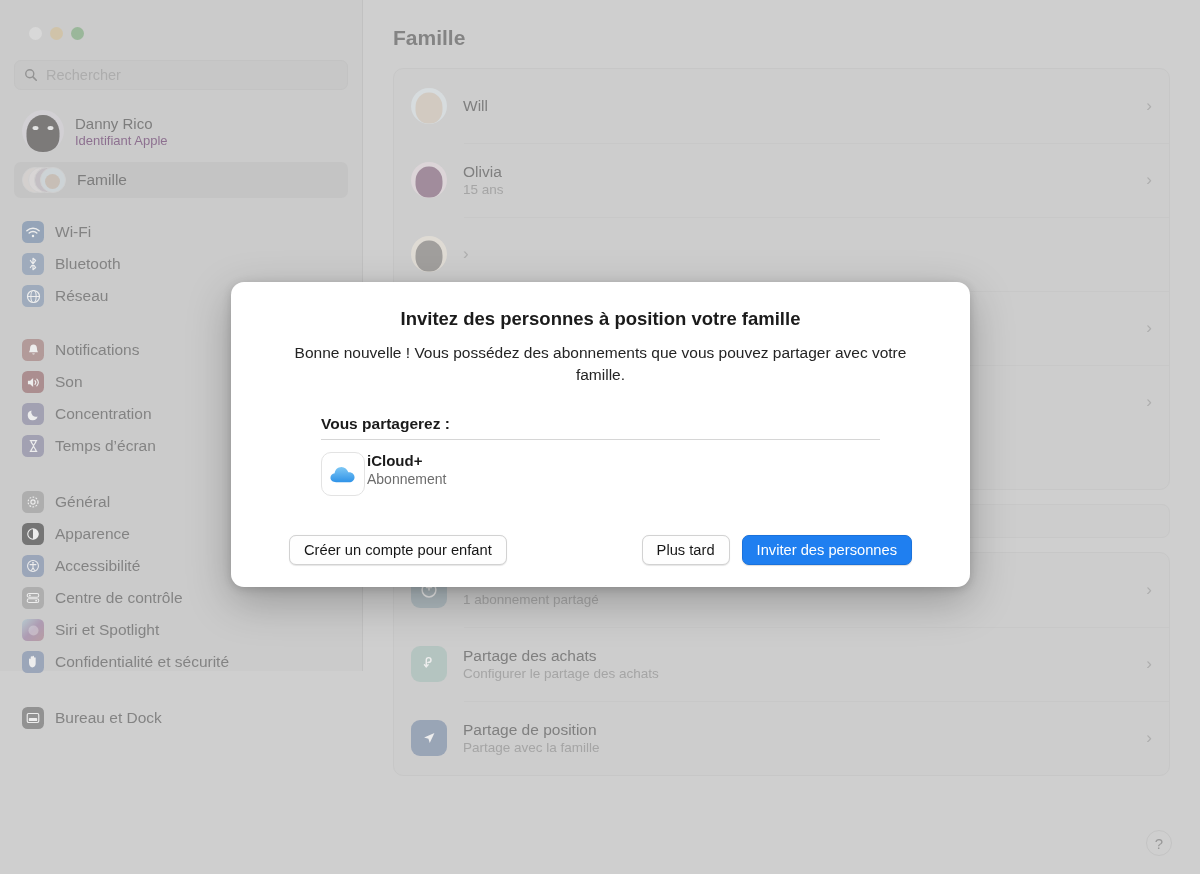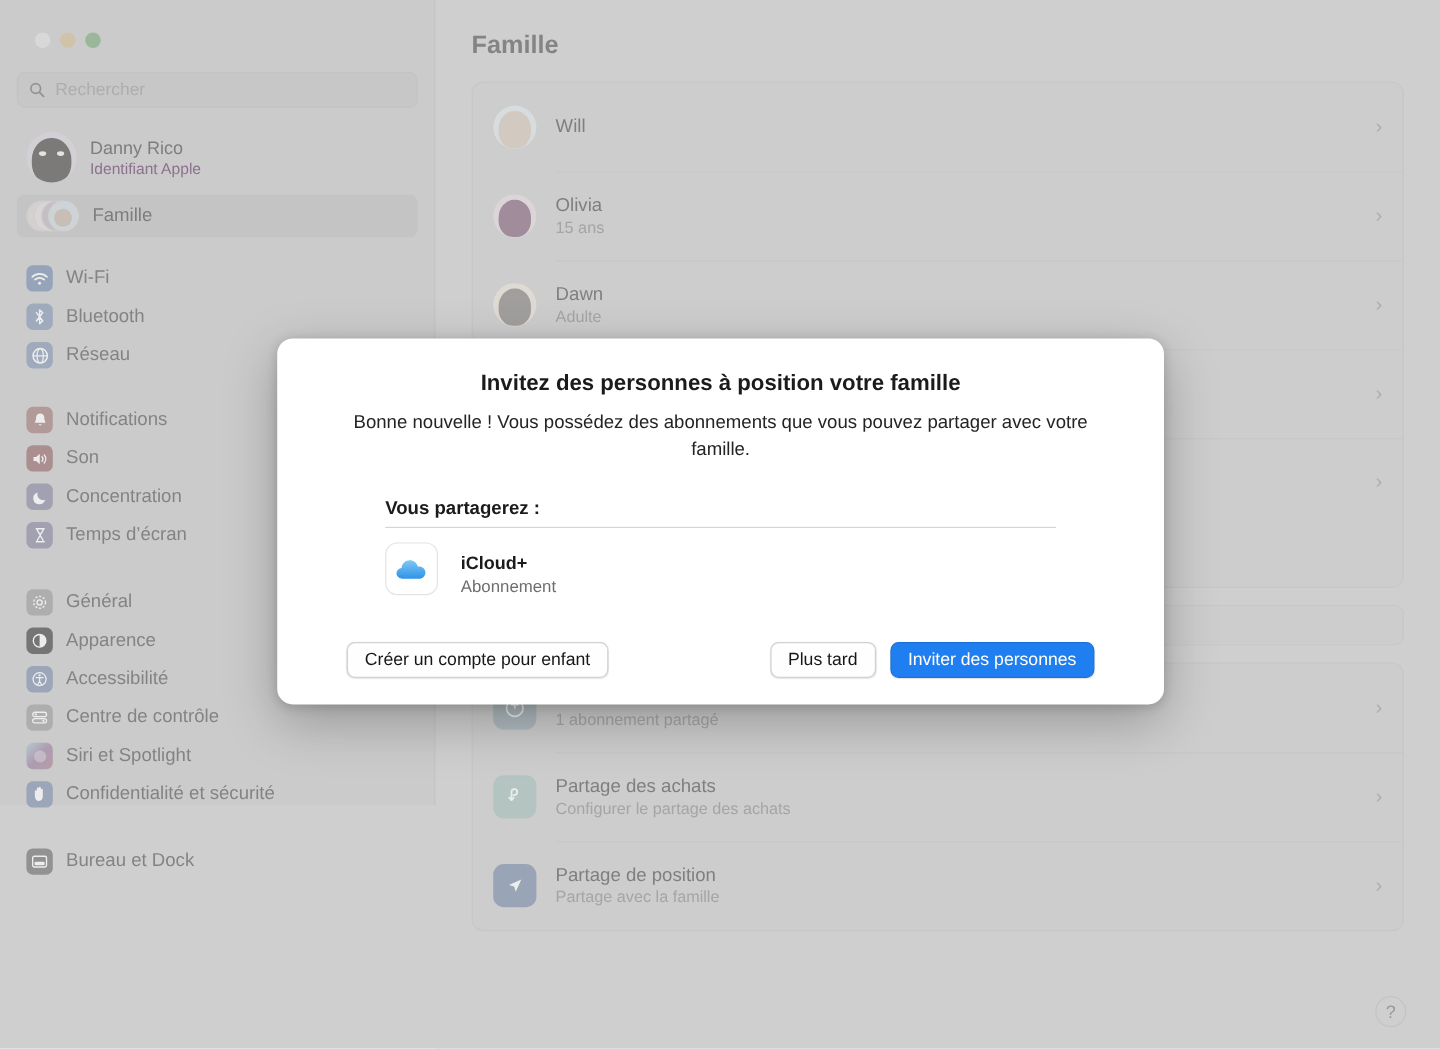--- a/index.html
+++ b/index.html
@@ -227,21 +227,21 @@
   .share-head {
     margin-top: 28px;
     font-size: 15.5px; font-weight: 700; color: #1b1b1b;
     padding-left: 52px;
   }
   .share-rule {
     margin: 6px 52px 0 52px;
     height: 1px; background: #d6d6d6;
   }
   .sub-row {
-    display: flex; align-items: flex-end; gap: 19px;
+    display: flex; align-items: flex-start; gap: 2px;
     padding: 12px 0 0 52px;
   }
   .icloud-icon {
     width: 44px; height: 44px; border-radius: 10px;
     background: #fff; border: 1px solid #e3e3e3;
     display: flex; align-items: center; justify-content: center;
     flex: 0 0 44px;
   }
   .sub-text { display:flex; flex-direction:column; gap:2px; }
   .sub-title { font-size: 15px; font-weight: 700; color: #1b1b1b; }
@@ -478,24 +478,20 @@
           </div>
           <div class="row-text">
             <span class="row-title">Olivia</span>
             <span class="row-sub">15 ans</span>
           </div>
           <span class="chev">›</span>
         </div>
         <div class="row">
           <div class="row-avatar" style="background:#f4e2c0">
             <div class="face" style="background:#8c8076"></div>
-          </div>
-          <div class="row-text">
-            <span class="row-title">Dawn</span>
-            <span class="row-sub">Adulte</span>
           </div>
           <span class="chev">›</span>
         </div>
         <div class="row">
           <div class="row-text"></div>
           <span class="chev">›</span>
         </div>
         <div class="row">
           <div class="row-text"></div>
           <span class="chev">›</span>

